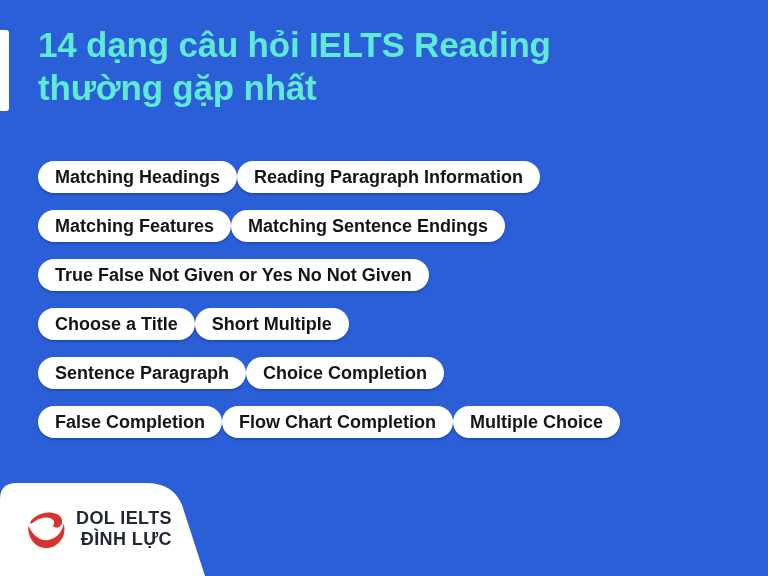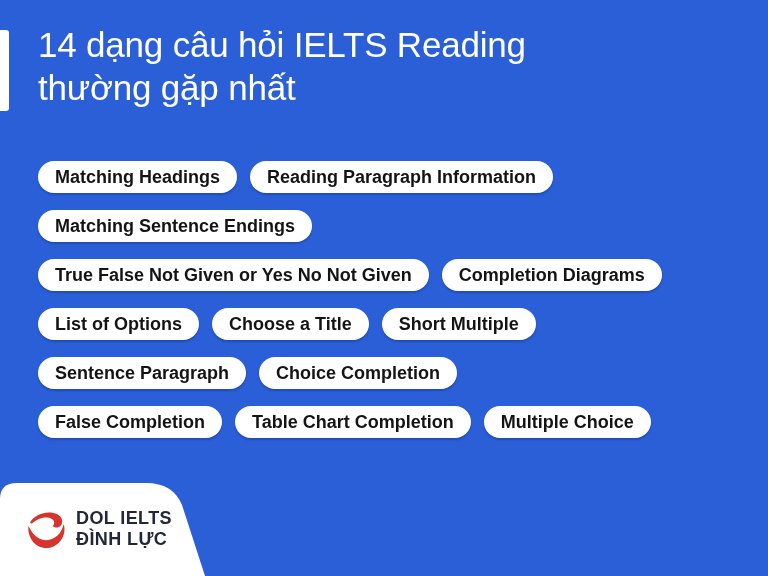--- a/index.html
+++ b/index.html
@@ -22,39 +22,38 @@
     width: 9px;
     height: 81px;
     background: #FFFFFF;
     border-radius: 0 3px 3px 0;
   }
   .title {
     position: absolute;
     left: 38px;
     top: 24px;
     margin: 0;
-    color: #ffffff;
+    color: #5eead4;
     font-size: 35px;
-    font-weight: 400;
+    font-weight: 700;
     line-height: 1.22;
     letter-spacing: -0.2px;
   }
   .title span { display: block; }
   .tags {
     position: absolute;
     left: 38px;
     top: 161px;
     right: 24px;
     display: flex;
     flex-direction: column;
     gap: 17px;
   }
   .tag-row {
     display: flex;
-    gap: 13px;
   }
   .pill {
     display: inline-block;
     background: #FFFFFF;
     color: #141414;
     font-size: 18px;
     font-weight: 700;
     line-height: 32px;
     height: 32px;
     padding: 0 17px;
@@ -75,20 +74,21 @@
     top: 0;
     display: block;
   }
   .logo-content {
     position: absolute;
     left: 25px;
     top: 24px;
     display: flex;
     align-items: center;
     gap: 9px;
+    text-align: right;
   }
   .logo-mark {
     width: 42px;
     height: 46px;
     flex: 0 0 auto;
   }
   .logo-text {
     color: #232838;
     font-size: 18px;
     font-weight: 700;
@@ -108,38 +108,37 @@
     <span>14 dạng câu hỏi IELTS Reading</span>
     <span>thường gặp nhất</span>
   </h1>
 
   <div class="tags">
     <div class="tag-row">
       <span class="pill">Matching Headings</span>
       <span class="pill">Reading Paragraph Information</span>
     </div>
     <div class="tag-row">
+      <span class="pill">Matching Features</span>
       <span class="pill">Matching Sentence Endings</span>
     </div>
     <div class="tag-row">
       <span class="pill">True False Not Given or Yes No Not Given</span>
-      <span class="pill">Completion Diagrams</span>
     </div>
     <div class="tag-row">
-      <span class="pill">List of Options</span>
       <span class="pill">Choose a Title</span>
       <span class="pill">Short Multiple</span>
     </div>
     <div class="tag-row">
       <span class="pill">Sentence Paragraph</span>
       <span class="pill">Choice Completion</span>
     </div>
     <div class="tag-row">
       <span class="pill">False Completion</span>
-      <span class="pill">Table Chart Completion</span>
+      <span class="pill">Flow Chart Completion</span>
       <span class="pill">Multiple Choice</span>
     </div>
   </div>
 
   <div class="logo-card">
     <svg class="card-bg" width="210" height="94" viewBox="0 0 210 94" aria-hidden="true">
       <path d="M0,94 L0,17 Q0,1 17,1 L146,1 Q173,1 182,23 L205,94 Z" fill="#FFFFFF"></path>
     </svg>
     <div class="logo-content">
       <svg class="logo-mark" viewBox="0 0 50 50" aria-hidden="true">

